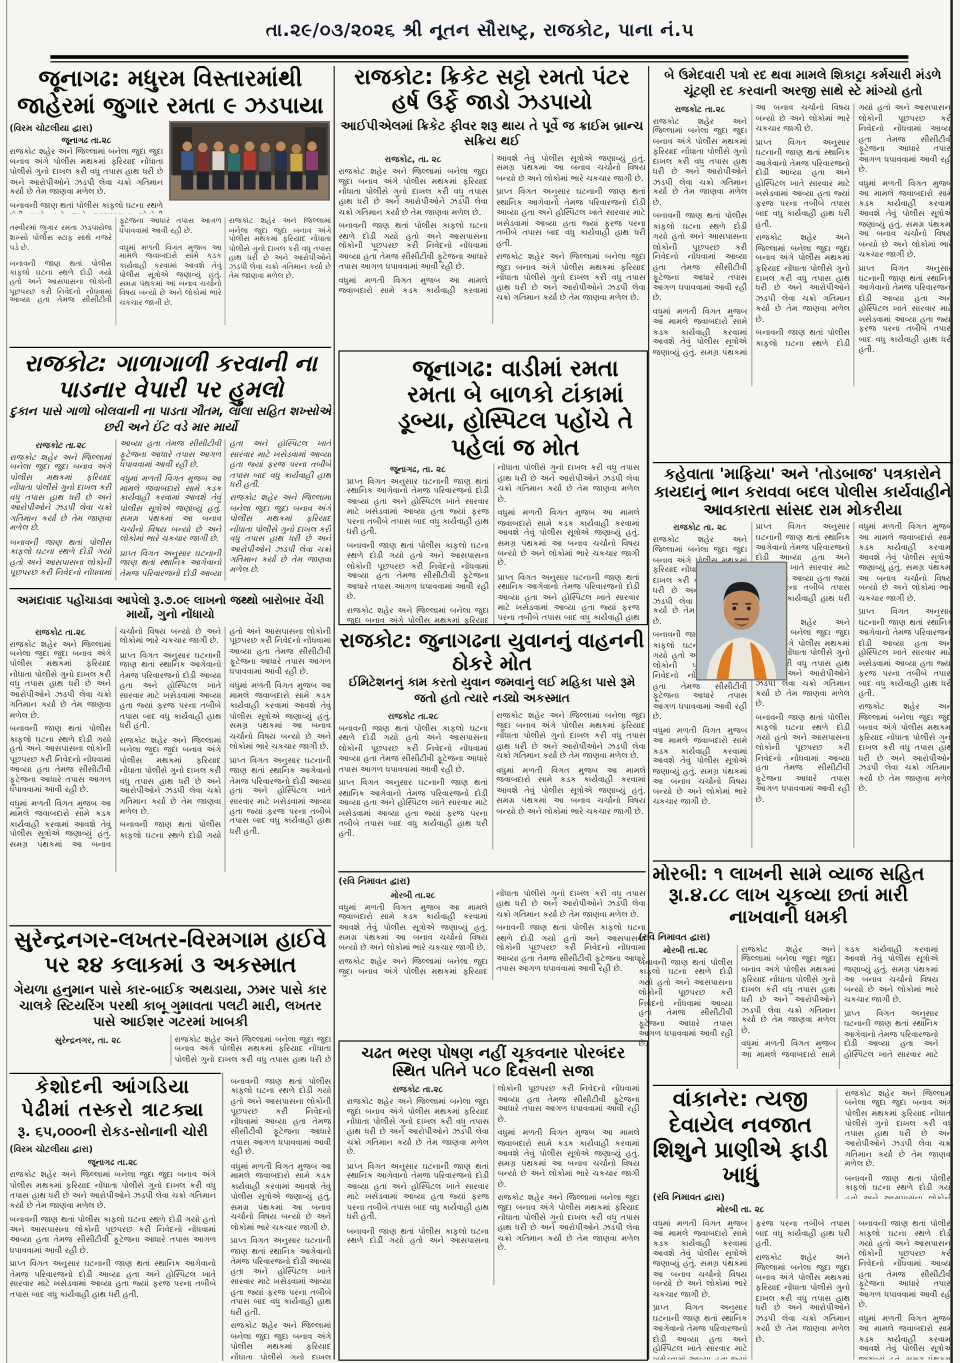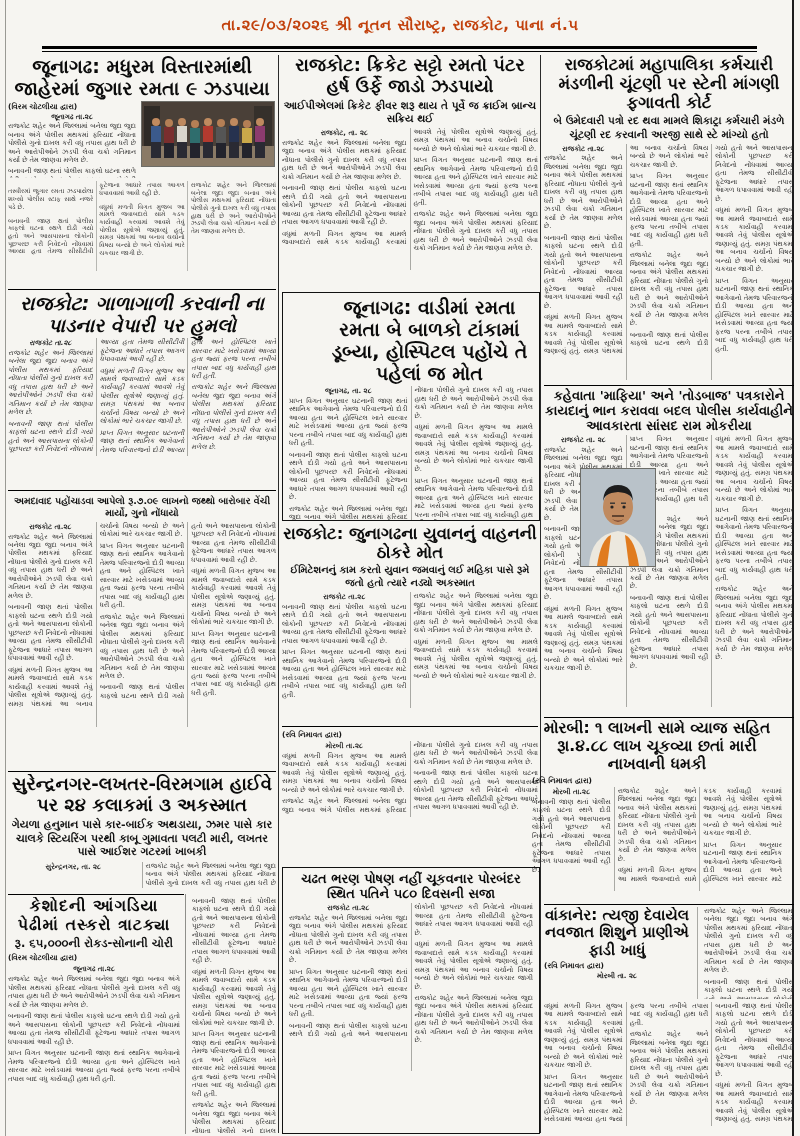--- a/index.html
+++ b/index.html
@@ -1,19 +1,19 @@
 <!DOCTYPE html>
 <html><head>
 <meta charset="utf-8">
 <style>
   html,body{margin:0;padding:0;background:#dcdcd8;}
   #page{position:relative;width:800px;height:1136px;background:#f6f5f1;overflow:hidden;
         font-family:"DejaVu Sans","Liberation Sans",sans-serif;color:#161616;}
   .masthead{position:absolute;top:16px;left:0;width:800px;text-align:center;
-            font-size:15px;font-weight:bold;letter-spacing:.5px;color:#c2410c;}
+            font-size:15px;font-weight:bold;letter-spacing:.5px;color:#0f172a;}
   .rule{position:absolute;background:#000;}
   .vrule{position:absolute;background:#2a2a2a;width:1px;}
   .art{position:absolute;overflow:hidden;}
   .boxed{border:1.5px solid #111;padding:3px 6px;}
   .hl{font-weight:bold;text-align:center;line-height:1.16;color:#0a0a0a;margin:0 0 2px 0;}
   .sub{font-weight:bold;text-align:center;line-height:1.25;color:#101010;margin:2px 0 3px 0;}
   .byline{display:block;text-align:left;font-weight:bold;font-size:7.5px;margin:1px 0;}
   .dl{display:block;text-align:center;font-weight:bold;font-size:7px;margin:1px 0;}
   .body{font-size:6.8px;line-height:1.25;text-align:justify;color:#262626;overflow:hidden;}
   .body p{margin:0 0 3px 0;}
@@ -93,20 +93,21 @@
       <p>બનાવની જાણ થતાં પોલીસ કાફલો ઘટના સ્થળે દોડી ગયો હતો અને આસપાસના લોકોની પૂછપરછ કરી નિવેદનો નોંધવામાં આવ્યા હતા તેમજ સીસીટીવી ફૂટેજના આધારે તપાસ આગળ ધપાવવામાં આવી રહી છે.</p>
       <p>વધુમાં મળતી વિગત મુજબ આ મામલે જવાબદારો સામે કડક કાર્યવાહી કરવામાં આવશે તેવું પોલીસ સૂત્રોએ જણાવ્યું હતું. સમગ્ર પંથકમાં આ બનાવ ચર્ચાનો વિષય બન્યો છે અને લોકોમાં ભારે ચકચાર જાગી છે.</p>
       <p>રાજકોટ શહેર અને જિલ્લામાં બનેલા જુદા જુદા બનાવ અંગે પોલીસ મથકમાં ફરિયાદ નોંધાતા પોલીસે ગુનો દાખલ કરી વધુ તપાસ હાથ ધરી છે અને આરોપીઓને ઝડપી લેવા ચક્રો ગતિમાન કર્યા છે તેમ જાણવા મળેલ છે.</p>
     </div>
   </article>
 
   <div class="rule" style="top:289px;left:8px;width:268px;height:1px;"></div>
 
   <article class="art" style="left:8px;top:292px;width:268px;height:196px;font-style:italic;">
     <h2 class="hl" style="font-size:19px;">રાજકોટ: ગાળાગાળી કરવાની ના પાડનાર વેપારી પર હુમલો</h2>
+    <div class="sub" style="font-size:10px;">દુકાન પાસે ગાળો બોલવાની ના પાડતા ગૌતમ, લાલા સહિત શખ્સોએ છરી અને ઈંટ વડે માર માર્યો</div>
     <div class="body cols-3" style="height:118px;">
       <span class="dl">રાજકોટ તા.૨૮</span>
       <p>રાજકોટ શહેર અને જિલ્લામાં બનેલા જુદા જુદા બનાવ અંગે પોલીસ મથકમાં ફરિયાદ નોંધાતા પોલીસે ગુનો દાખલ કરી વધુ તપાસ હાથ ધરી છે અને આરોપીઓને ઝડપી લેવા ચક્રો ગતિમાન કર્યા છે તેમ જાણવા મળેલ છે.</p>
       <p>બનાવની જાણ થતાં પોલીસ કાફલો ઘટના સ્થળે દોડી ગયો હતો અને આસપાસના લોકોની પૂછપરછ કરી નિવેદનો નોંધવામાં આવ્યા હતા તેમજ સીસીટીવી ફૂટેજના આધારે તપાસ આગળ ધપાવવામાં આવી રહી છે.</p>
       <p>વધુમાં મળતી વિગત મુજબ આ મામલે જવાબદારો સામે કડક કાર્યવાહી કરવામાં આવશે તેવું પોલીસ સૂત્રોએ જણાવ્યું હતું. સમગ્ર પંથકમાં આ બનાવ ચર્ચાનો વિષય બન્યો છે અને લોકોમાં ભારે ચકચાર જાગી છે.</p>
       <p>પ્રાપ્ત વિગત અનુસાર ઘટનાની જાણ થતાં સ્થાનિક આગેવાનો તેમજ પરિવારજનો દોડી આવ્યા હતા અને હોસ્પિટલ ખાતે સારવાર માટે ખસેડવામાં આવ્યા હતા જ્યાં ફરજ પરના તબીબે તપાસ બાદ વધુ કાર્યવાહી હાથ ધરી હતી.</p>
       <p>રાજકોટ શહેર અને જિલ્લામાં બનેલા જુદા જુદા બનાવ અંગે પોલીસ મથકમાં ફરિયાદ નોંધાતા પોલીસે ગુનો દાખલ કરી વધુ તપાસ હાથ ધરી છે અને આરોપીઓને ઝડપી લેવા ચક્રો ગતિમાન કર્યા છે તેમ જાણવા મળેલ છે.</p>
     </div>
   </article>
 
@@ -216,21 +217,20 @@
       <span class="dl">રાજકોટ તા.૨૮</span>
       <p>રાજકોટ શહેર અને જિલ્લામાં બનેલા જુદા જુદા બનાવ અંગે પોલીસ મથકમાં ફરિયાદ નોંધાતા પોલીસે ગુનો દાખલ કરી વધુ તપાસ હાથ ધરી છે અને આરોપીઓને ઝડપી લેવા ચક્રો ગતિમાન કર્યા છે તેમ જાણવા મળેલ છે.</p>
       <p>પ્રાપ્ત વિગત અનુસાર ઘટનાની જાણ થતાં સ્થાનિક આગેવાનો તેમજ પરિવારજનો દોડી આવ્યા હતા અને હોસ્પિટલ ખાતે સારવાર માટે ખસેડવામાં આવ્યા હતા જ્યાં ફરજ પરના તબીબે તપાસ બાદ વધુ કાર્યવાહી હાથ ધરી હતી.</p>
       <p>બનાવની જાણ થતાં પોલીસ કાફલો ઘટના સ્થળે દોડી ગયો હતો અને આસપાસના લોકોની પૂછપરછ કરી નિવેદનો નોંધવામાં આવ્યા હતા તેમજ સીસીટીવી ફૂટેજના આધારે તપાસ આગળ ધપાવવામાં આવી રહી છે.</p>
       <p>વધુમાં મળતી વિગત મુજબ આ મામલે જવાબદારો સામે કડક કાર્યવાહી કરવામાં આવશે તેવું પોલીસ સૂત્રોએ જણાવ્યું હતું. સમગ્ર પંથકમાં આ બનાવ ચર્ચાનો વિષય બન્યો છે અને લોકોમાં ભારે ચકચાર જાગી છે.</p>
       <p>રાજકોટ શહેર અને જિલ્લામાં બનેલા જુદા જુદા બનાવ અંગે પોલીસ મથકમાં ફરિયાદ નોંધાતા પોલીસે ગુનો દાખલ કરી વધુ તપાસ હાથ ધરી છે અને આરોપીઓને ઝડપી લેવા ચક્રો ગતિમાન કર્યા છે તેમ જાણવા મળેલ છે.</p>
     </div>
   </article>
 
   <article class="art" style="left:544px;top:55px;width:250px;height:328px;">
-    <h2 class="hl" style="font-size:16.5px;">રાજકોટમાં મહાપાલિકા કર્મચારી મંડળીની ચૂંટણી પર સ્ટેની માંગણી ફગાવતી કોર્ટ</h2>
     <div class="sub" style="font-size:10.5px;">બે ઉમેદવારી પત્રો રદ થવા મામલે શિકાટ્રા કર્મચારી મંડળે ચૂંટણી રદ કરવાની અરજી સાથે સ્ટે માંગ્યો હતો</div>
     <div class="body cols-3" style="height:236px;">
       <span class="dl">રાજકોટ તા.૨૮</span>
       <p>રાજકોટ શહેર અને જિલ્લામાં બનેલા જુદા જુદા બનાવ અંગે પોલીસ મથકમાં ફરિયાદ નોંધાતા પોલીસે ગુનો દાખલ કરી વધુ તપાસ હાથ ધરી છે અને આરોપીઓને ઝડપી લેવા ચક્રો ગતિમાન કર્યા છે તેમ જાણવા મળેલ છે.</p>
       <p>બનાવની જાણ થતાં પોલીસ કાફલો ઘટના સ્થળે દોડી ગયો હતો અને આસપાસના લોકોની પૂછપરછ કરી નિવેદનો નોંધવામાં આવ્યા હતા તેમજ સીસીટીવી ફૂટેજના આધારે તપાસ આગળ ધપાવવામાં આવી રહી છે.</p>
       <p>વધુમાં મળતી વિગત મુજબ આ મામલે જવાબદારો સામે કડક કાર્યવાહી કરવામાં આવશે તેવું પોલીસ સૂત્રોએ જણાવ્યું હતું. સમગ્ર પંથકમાં આ બનાવ ચર્ચાનો વિષય બન્યો છે અને લોકોમાં ભારે ચકચાર જાગી છે.</p>
       <p>પ્રાપ્ત વિગત અનુસાર ઘટનાની જાણ થતાં સ્થાનિક આગેવાનો તેમજ પરિવારજનો દોડી આવ્યા હતા અને હોસ્પિટલ ખાતે સારવાર માટે ખસેડવામાં આવ્યા હતા જ્યાં ફરજ પરના તબીબે તપાસ બાદ વધુ કાર્યવાહી હાથ ધરી હતી.</p>
       <p>રાજકોટ શહેર અને જિલ્લામાં બનેલા જુદા જુદા બનાવ અંગે પોલીસ મથકમાં ફરિયાદ નોંધાતા પોલીસે ગુનો દાખલ કરી વધુ તપાસ હાથ ધરી છે અને આરોપીઓને ઝડપી લેવા ચક્રો ગતિમાન કર્યા છે તેમ જાણવા મળેલ છે.</p>
       <p>બનાવની જાણ થતાં પોલીસ કાફલો ઘટના સ્થળે દોડી ગયો હતો અને આસપાસના લોકોની પૂછપરછ કરી નિવેદનો નોંધવામાં આવ્યા હતા તેમજ સીસીટીવી ફૂટેજના આધારે તપાસ આગળ ધપાવવામાં આવી રહી છે.</p>
       <p>વધુમાં મળતી વિગત મુજબ આ મામલે જવાબદારો સામે કડક કાર્યવાહી કરવામાં આવશે તેવું પોલીસ સૂત્રોએ જણાવ્યું હતું. સમગ્ર પંથકમાં આ બનાવ ચર્ચાનો વિષય બન્યો છે અને લોકોમાં ભારે ચકચાર જાગી છે.</p>
@@ -285,21 +285,21 @@
       <p>પ્રાપ્ત વિગત અનુસાર ઘટનાની જાણ થતાં સ્થાનિક આગેવાનો તેમજ પરિવારજનો દોડી આવ્યા હતા અને હોસ્પિટલ ખાતે સારવાર માટે ખસેડવામાં આવ્યા હતા જ્યાં ફરજ પરના તબીબે તપાસ બાદ વધુ કાર્યવાહી હાથ ધરી હતી.</p>
 
     </div>
   </article>
 
   <div class="rule" style="top:904px;left:544px;width:250px;height:1px;"></div>
 
   <article class="art" style="left:544px;top:907px;width:250px;height:226px;">
     <div class="r4grid">
       <div>
-        <h2 class="hl" style="font-size:15px;">વાંકાનેર: ત્યજી દેવાયેલ નવજાત શિશુને પ્રાણીએ ફાડી ખાધું</h2>
+        <h2 class="hl" style="font-size:18px;">વાંકાનેર: ત્યજી દેવાયેલ નવજાત શિશુને પ્રાણીએ ફાડી ખાધું</h2>
         <span class="byline">(રવિ નિમાવત દ્વારા)</span>
         <span class="dl">મોરબી તા. ૨૮</span>
       </div>
       <div class="body" style="height:92px;border-left:1px solid #a9a9a4;padding-left:6px;">
         <p>રાજકોટ શહેર અને જિલ્લામાં બનેલા જુદા જુદા બનાવ અંગે પોલીસ મથકમાં ફરિયાદ નોંધાતા પોલીસે ગુનો દાખલ કરી વધુ તપાસ હાથ ધરી છે અને આરોપીઓને ઝડપી લેવા ચક્રો ગતિમાન કર્યા છે તેમ જાણવા મળેલ છે.</p>
         <p>બનાવની જાણ થતાં પોલીસ કાફલો ઘટના સ્થળે દોડી ગયો હતો અને આસપાસના લોકોની પૂછપરછ કરી નિવેદનો નોંધવામાં આવ્યા હતા તેમજ સીસીટીવી ફૂટેજના આધારે તપાસ આગળ ધપાવવામાં આવી રહી છે.</p>
       </div>
     </div>
     <div class="body cols-3" style="height:124px;margin-top:3px;">
       <p>વધુમાં મળતી વિગત મુજબ આ મામલે જવાબદારો સામે કડક કાર્યવાહી કરવામાં આવશે તેવું પોલીસ સૂત્રોએ જણાવ્યું હતું. સમગ્ર પંથકમાં આ બનાવ ચર્ચાનો વિષય બન્યો છે અને લોકોમાં ભારે ચકચાર જાગી છે.</p>

